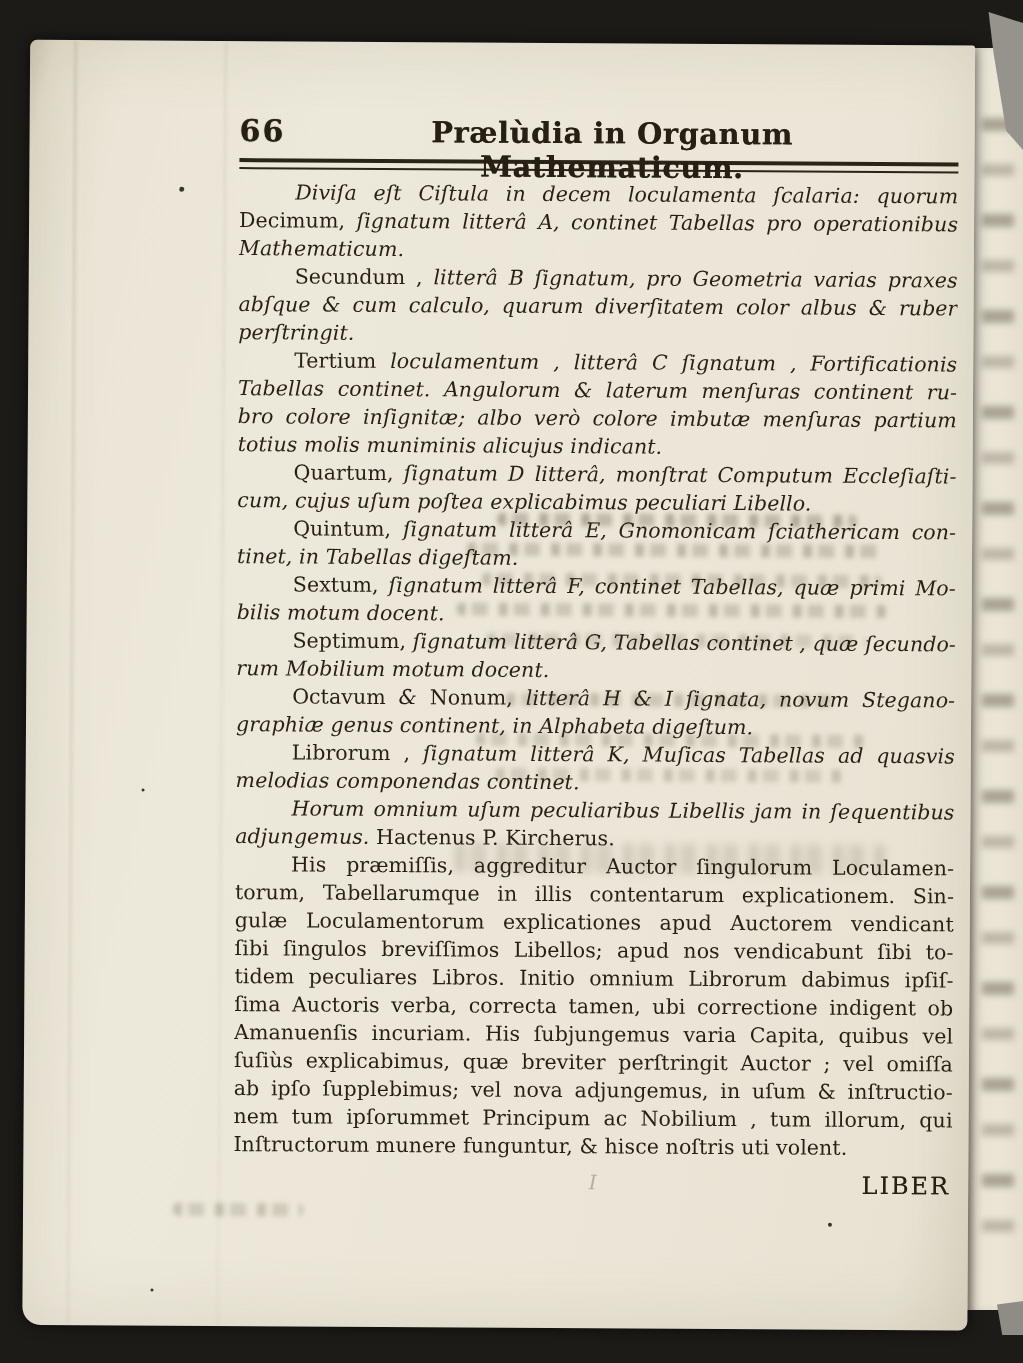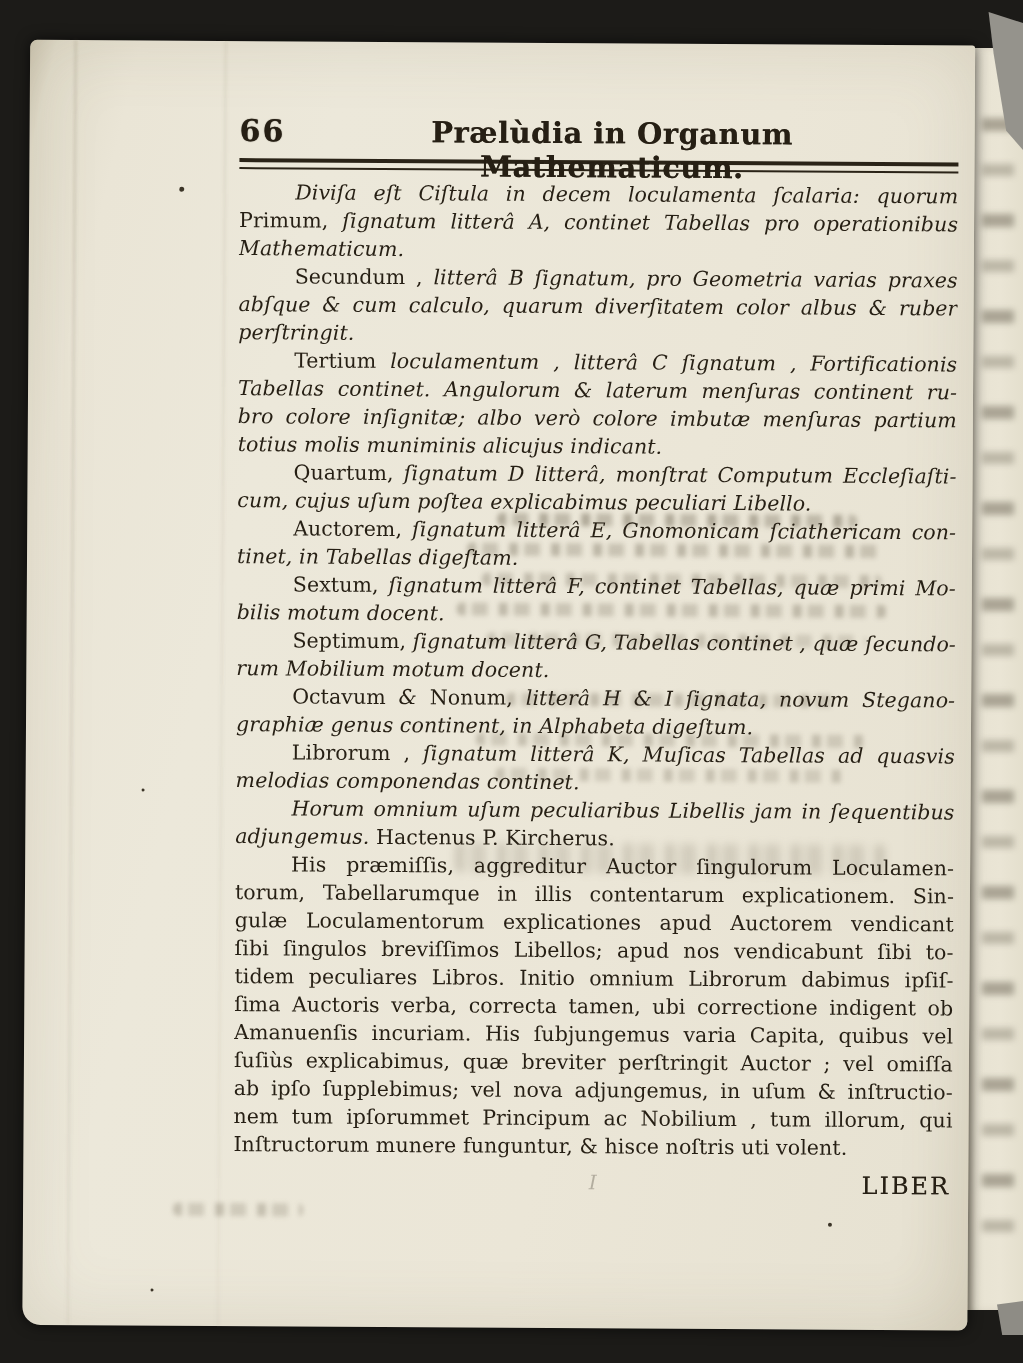--- a/index.html
+++ b/index.html
@@ -116,40 +116,40 @@
   <div class="content">
     <div class="header-row">
       <span class="page-number">66</span>
       <span class="running-title">Prælùdia in Organum Mathematicum.</span>
     </div>
     <div class="header-rule"></div>
 
     <div class="text-block" id="text-block">
         <div class="para">
           <div class="line first"><span class="it">Diviſa eſt Ciſtula in decem loculamenta ſcalaria:  quorum</span></div>
-          <div class="line"><span class="ro">Primum, </span><span class="it">ſignatum litterâ A, continet Tabellas pro operationibus</span></div>
+          <div class="line"><span class="ro">Decimum, </span><span class="it">ſignatum litterâ A, continet Tabellas pro operationibus</span></div>
           <div class="line last"><span class="it">Mathematicum.</span></div>
         </div>
         <div class="para">
           <div class="line first"><span class="ro">Secundum , </span><span class="it">litterâ B ſignatum, pro Geometria varias praxes</span></div>
           <div class="line"><span class="it">abſque &amp; cum calculo, quarum diverſitatem color albus &amp; ruber</span></div>
           <div class="line last"><span class="it">perſtringit.</span></div>
         </div>
         <div class="para">
           <div class="line first"><span class="ro">Tertium </span><span class="it">loculamentum , litterâ C ſignatum , Fortificationis</span></div>
           <div class="line"><span class="it">Tabellas continet.  Angulorum &amp; laterum menſuras continent ru-</span></div>
           <div class="line"><span class="it">bro colore inſignitæ;  albo verò colore imbutæ menſuras partium</span></div>
           <div class="line last"><span class="it">totius molis muniminis alicujus indicant.</span></div>
         </div>
         <div class="para">
           <div class="line first"><span class="ro">Quartum, </span><span class="it">ſignatum D litterâ, monſtrat Computum Eccleſiaſti-</span></div>
           <div class="line last"><span class="it">cum, cujus uſum poſtea explicabimus peculiari Libello.</span></div>
         </div>
         <div class="para">
-          <div class="line first"><span class="ro">Auctorem, </span><span class="it">ſignatum litterâ E, Gnomonicam ſciathericam con-</span></div>
+          <div class="line first"><span class="ro">Quintum, </span><span class="it">ſignatum litterâ E, Gnomonicam ſciathericam con-</span></div>
           <div class="line last"><span class="it">tinet, in Tabellas digeſtam.</span></div>
         </div>
         <div class="para">
           <div class="line first"><span class="ro">Sextum, </span><span class="it">ſignatum litterâ F, continet Tabellas, quæ primi Mo-</span></div>
           <div class="line last"><span class="it">bilis motum docent.</span></div>
         </div>
         <div class="para">
           <div class="line first"><span class="ro">Septimum, </span><span class="it">ſignatum litterâ G, Tabellas continet , quæ ſecundo-</span></div>
           <div class="line last"><span class="it">rum Mobilium motum docent.</span></div>
         </div>

